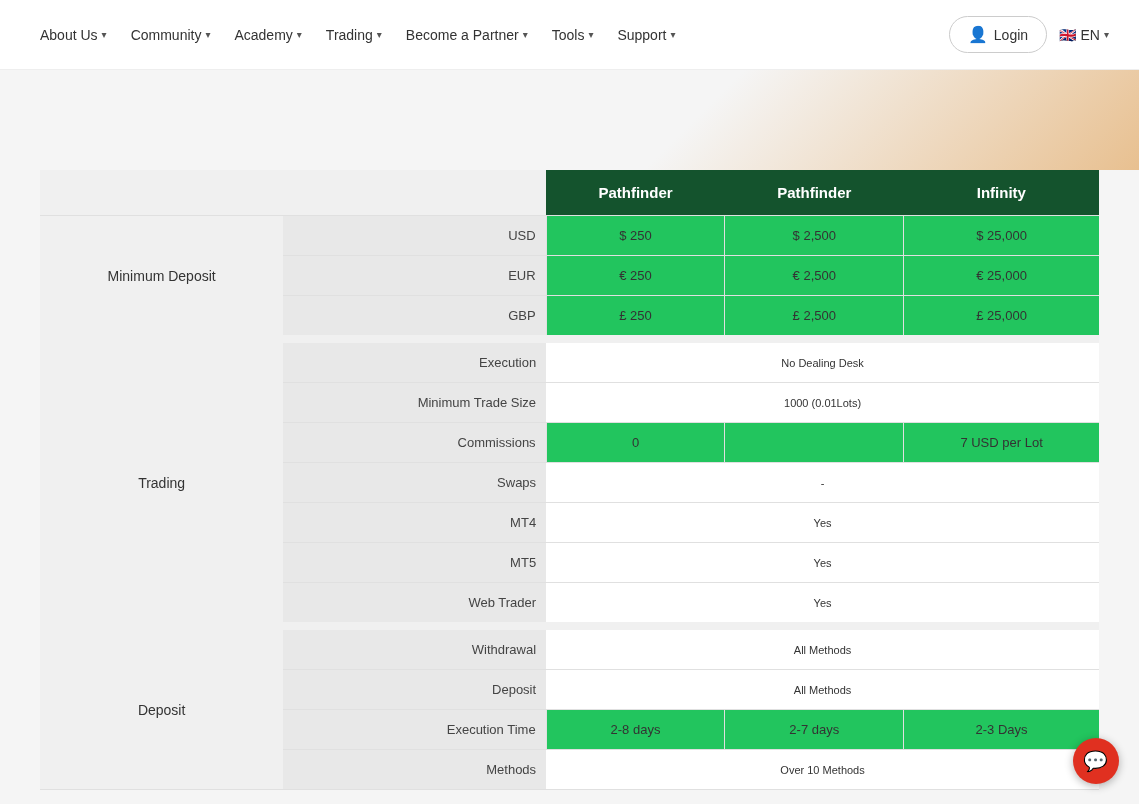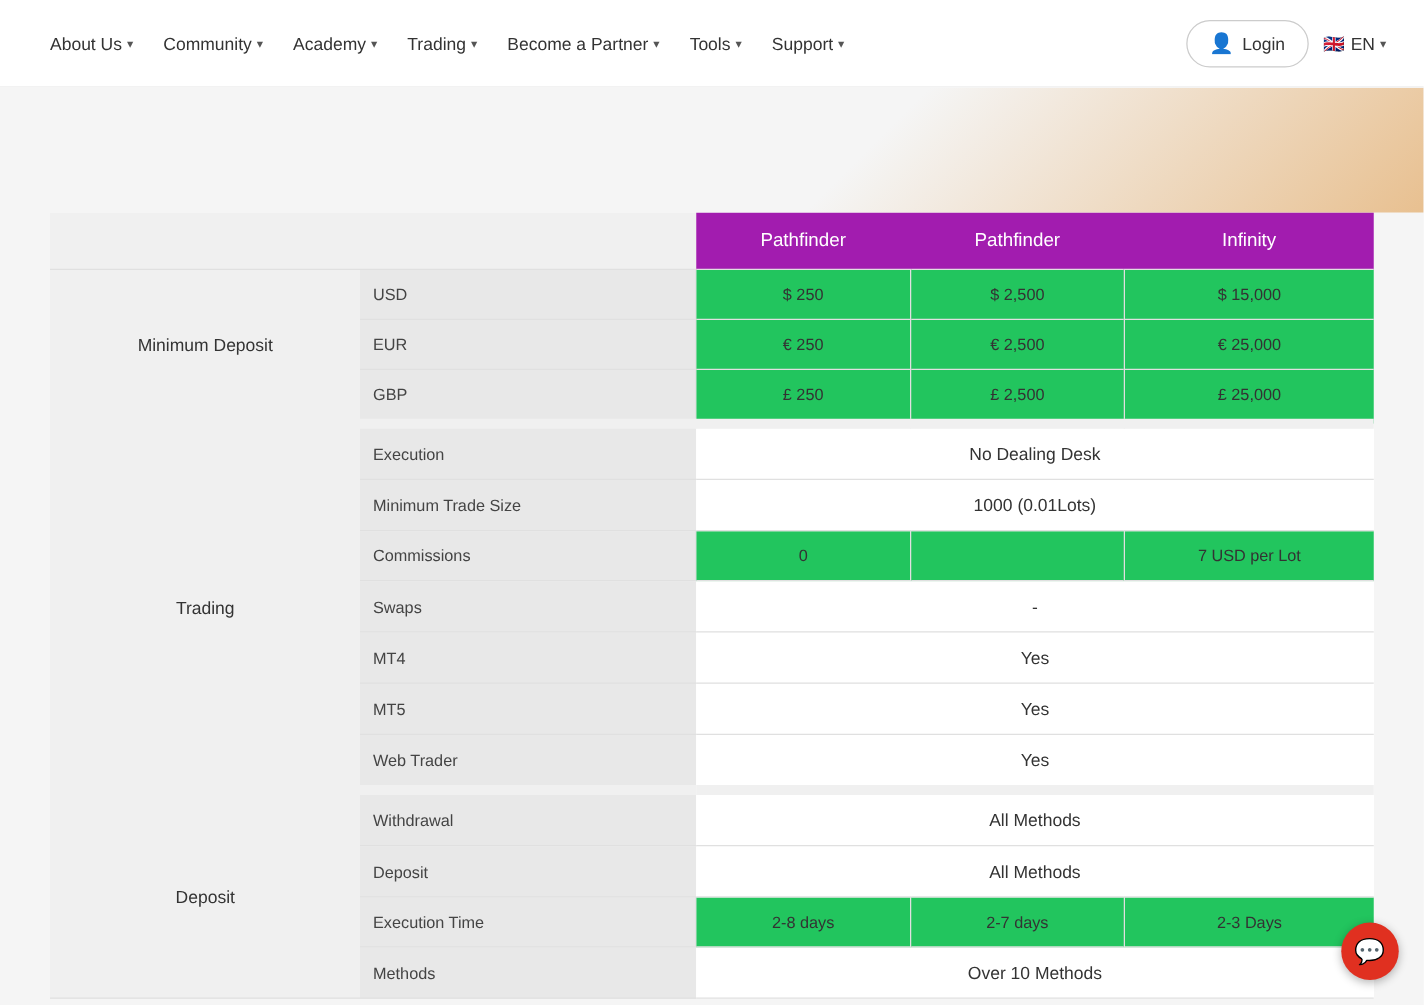--- a/index.html
+++ b/index.html
@@ -108,44 +108,44 @@
 
     
     .comparison-table {
       width: 100%;
       border-collapse: collapse;
       background: #fff;
     }
 
     
     .col-header {
-      background: #a21caf;
+      background: #14532d;
       color: #fff;
       text-align: center;
-      font-weight: normal;
+      font-weight: bold;
       padding: 14px 10px;
       font-size: 15px;
     }
 
     
     .section-label {
       background: #f0f0f0;
       font-weight: normal;
       font-size: 14px;
       color: #333;
       text-align: center;
       padding: 10px;
       vertical-align: middle;
     }
 
     
     .row-label {
       background: #e8e8e8;
       color: #444;
-      text-align: left;
+      text-align: right;
       padding: 12px 10px;
       font-size: 13px;
     }
 
     
     .data-cell {
       background: #22c55e;
       text-align: center;
       padding: 12px 10px;
       font-size: 13px;
@@ -156,21 +156,21 @@
     
     tr {
       border-bottom: 1px solid #e0e0e0;
     }
 
     
     .span-cell {
       background: #fff;
       text-align: center;
       padding: 12px 10px;
-      font-size: 14px;
+      font-size: 11px;
       color: #333;
     }
 
     
     .chat-btn {
       position: fixed;
       bottom: 20px;
       right: 20px;
       width: 46px;
       height: 46px;
@@ -254,21 +254,21 @@
           <td class="col-header">Pathfinder</td>
           <td class="col-header">Infinity</td>
         </tr>
       </thead>
       <tbody id="table-body">
       <tr>
             <td class="section-label" rowspan="3">Minimum Deposit</td>
             <td class="row-label">USD</td>
             <td class="data-cell">$ 250</td>
             <td class="data-cell">$ 2,500</td>
-            <td class="data-cell">$ 15,000</td>
+            <td class="data-cell">$ 25,000</td>
           </tr>
           <tr>
             <td class="row-label">EUR</td>
             <td class="data-cell">€ 250</td>
             <td class="data-cell">€ 2,500</td>
             <td class="data-cell">€ 25,000</td>
           </tr>
           <tr>
             <td class="row-label">GBP</td>
             <td class="data-cell">£ 250</td>

